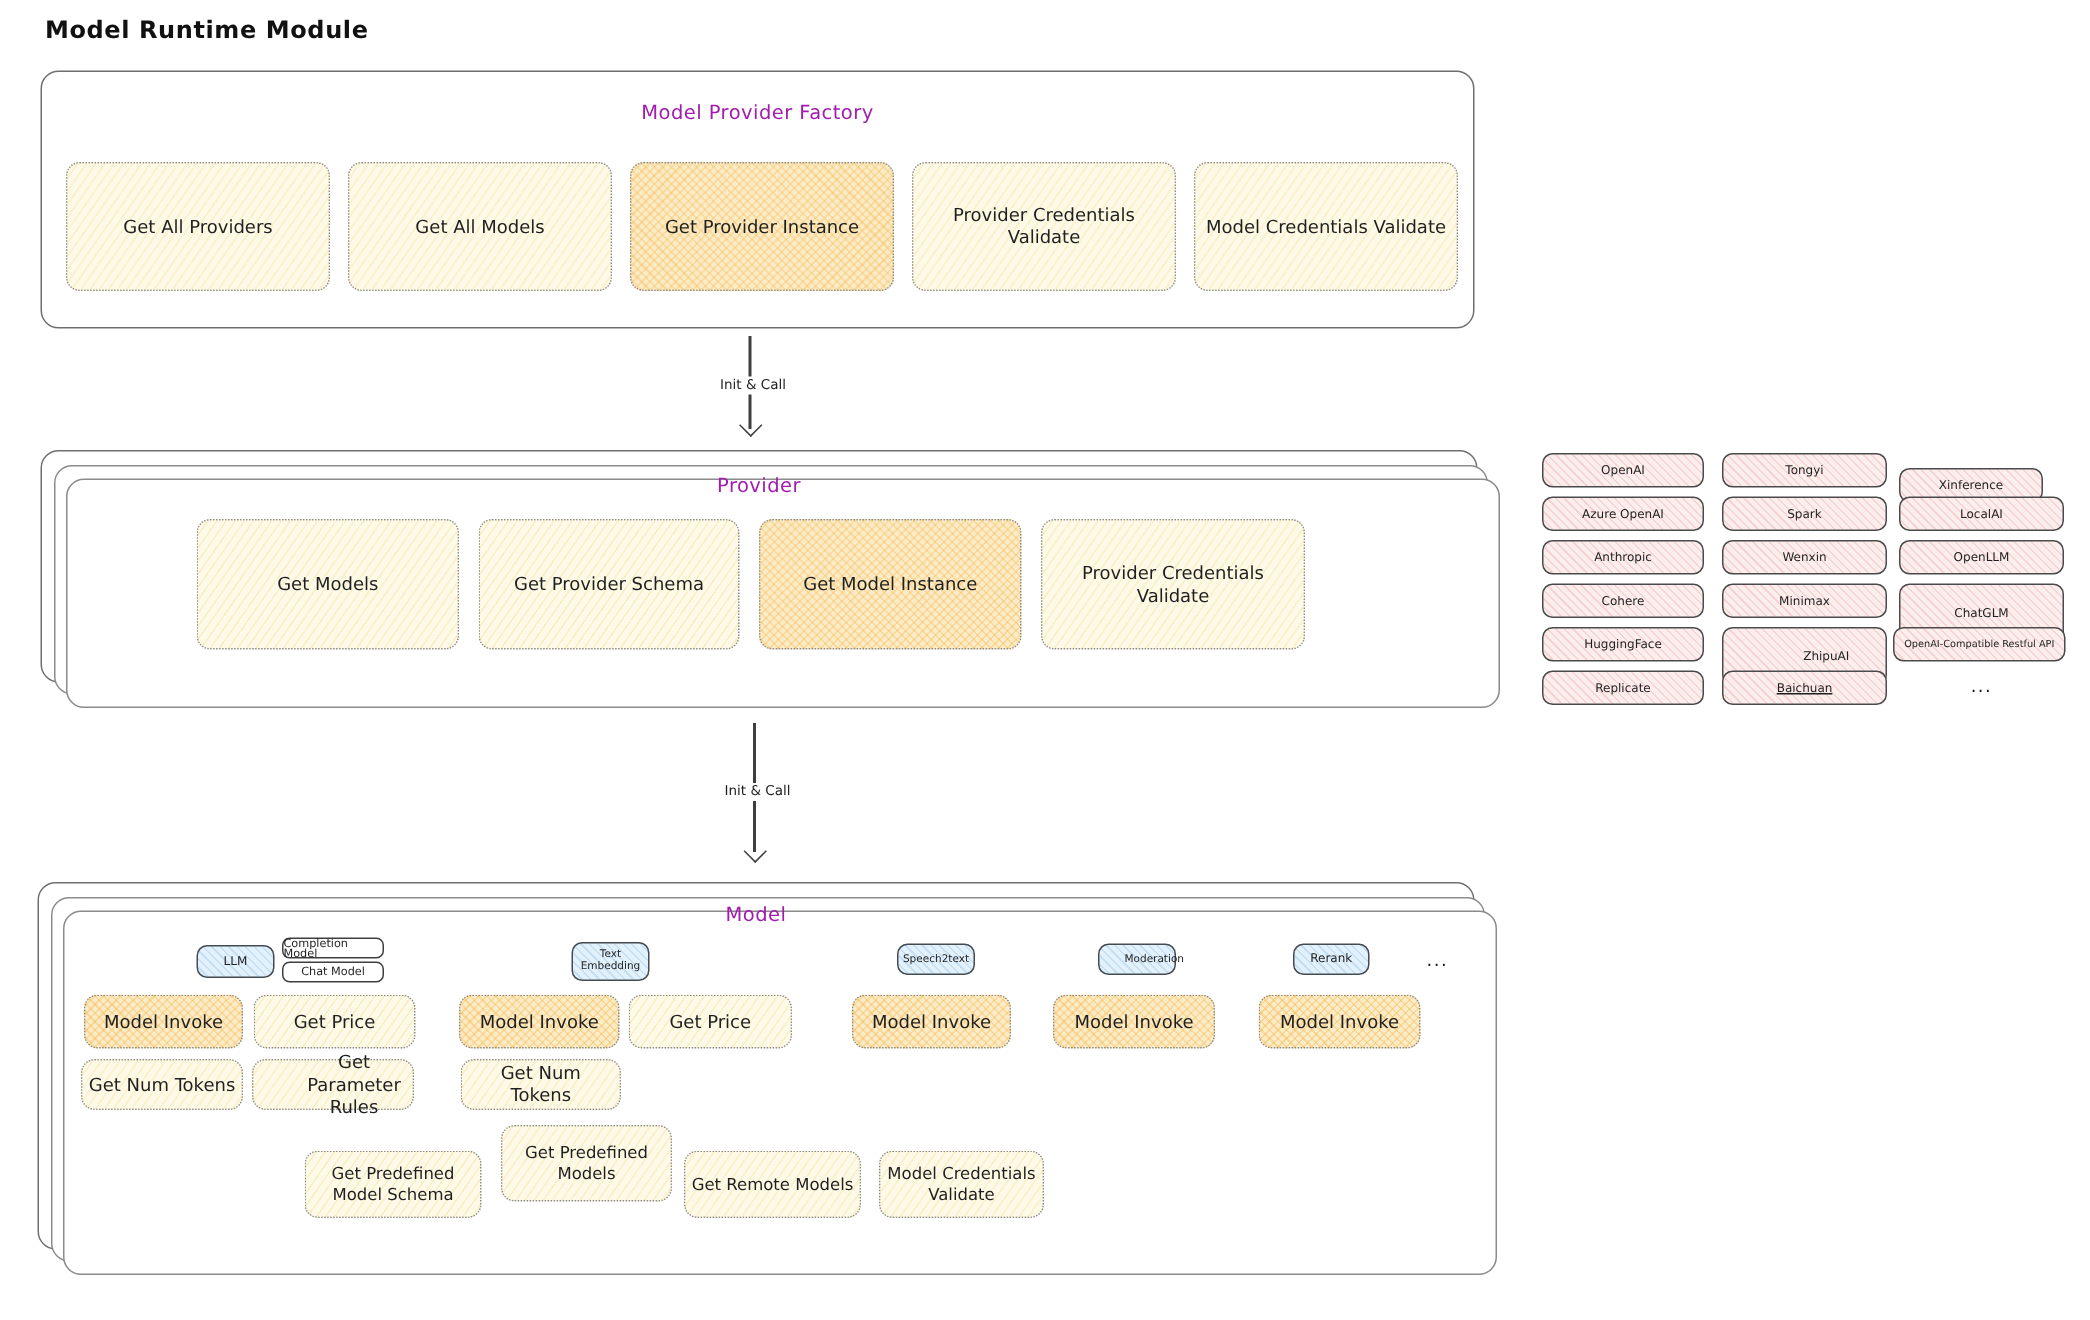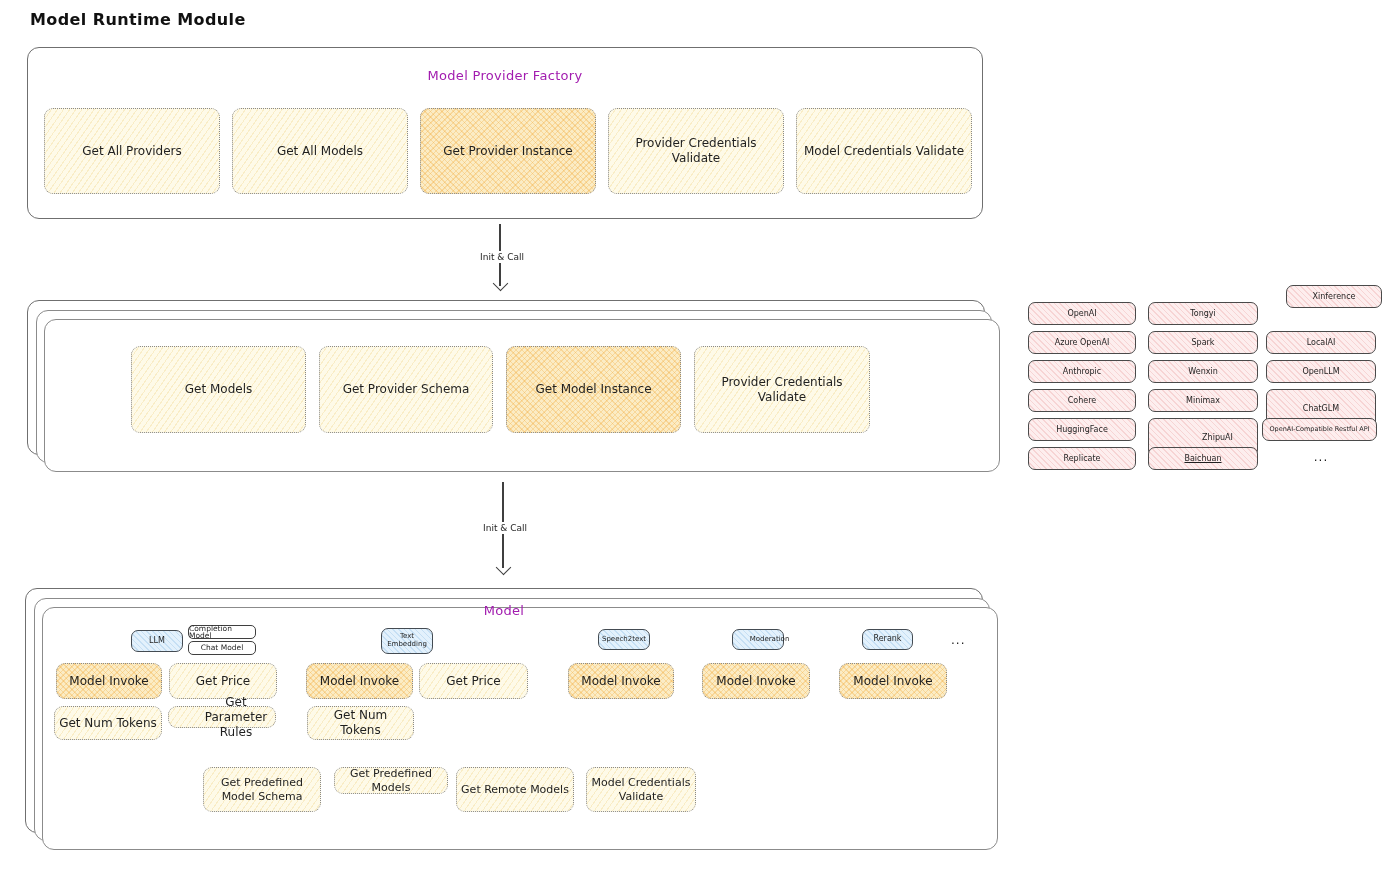--- a/index.html
+++ b/index.html
@@ -67,29 +67,30 @@
     <div class="fnbox fill-yellow" style="left:204px;top:60px;width:176px;height:86px;">Get All Models</div>
     <div class="fnbox fill-yellow" style="left:580px;top:60px;width:176px;height:86px;">Provider Credentials Validate</div>
     <div class="fnbox fill-yellow" style="left:768px;top:60px;width:176px;height:86px;">Model Credentials Validate</div>
   </div>
 
   <div class="vline" style="left:499px;top:224px;height:62px;"></div>
   <div class="chevron" style="left:495px;top:278px;"></div>
   <div class="arrow-label" style="left:473px;top:251px;width:52px;">Init &amp; Call</div>
 
   <div class="panel stack" style="left:27px;top:300px;width:958px;height:155px;">
+    <div class="panel-title" style="top:16px;">Provider</div>
     <div class="fnbox fill-yellow" style="left:103px;top:45px;width:175px;height:87px;">Get Models</div>
     <div class="fnbox fill-yellow" style="left:291px;top:45px;width:174px;height:87px;">Get Provider Schema</div>
     <div class="fnbox fill-orange" style="left:478px;top:45px;width:175px;height:87px;">Get Model Instance</div>
     <div class="fnbox fill-yellow" style="left:666px;top:45px;width:176px;height:87px;">Provider Credentials Validate</div>
   </div>
 
   <div class="pinkbox" style="left:1028px;top:302px;width:108px;height:23px;">OpenAI</div>
   <div class="pinkbox" style="left:1148px;top:302px;width:110px;height:23px;">Tongyi</div>
-  <div class="pinkbox" style="left:1266px;top:285px;width:96px;height:23px;margin-left:20px;">Xinference</div>
+  <div class="pinkbox" style="left:1266px;top:312px;width:96px;height:23px;">Xinference</div>
 
   <div class="pinkbox" style="left:1028px;top:331px;width:108px;height:23px;">Azure OpenAI</div>
   <div class="pinkbox" style="left:1148px;top:331px;width:110px;height:23px;">Spark</div>
   <div class="pinkbox" style="left:1266px;top:331px;width:110px;height:23px;">LocalAI</div>
 
   <div class="pinkbox" style="left:1028px;top:360px;width:108px;height:23px;">Anthropic</div>
   <div class="pinkbox" style="left:1148px;top:360px;width:110px;height:23px;">Wenxin</div>
   <div class="pinkbox" style="left:1266px;top:360px;width:110px;height:23px;">OpenLLM</div>
 
   <div class="pinkbox" style="left:1028px;top:389px;width:108px;height:23px;">Cohere</div>
@@ -122,22 +123,22 @@
 
     <div class="fnbox fill-orange" style="left:30px;top:74px;width:106px;height:36px;">Model Invoke</div>
     <div class="fnbox fill-yellow" style="left:143px;top:74px;width:108px;height:36px;">Get Price</div>
     <div class="fnbox fill-orange" style="left:280px;top:74px;width:107px;height:36px;">Model Invoke</div>
     <div class="fnbox fill-yellow" style="left:393px;top:74px;width:109px;height:36px;">Get Price</div>
     <div class="fnbox fill-orange" style="left:542px;top:74px;width:106px;height:36px;">Model Invoke</div>
     <div class="fnbox fill-orange" style="left:676px;top:74px;width:108px;height:36px;">Model Invoke</div>
     <div class="fnbox fill-orange" style="left:813px;top:74px;width:108px;height:36px;">Model Invoke</div>
 
     <div class="fnbox fill-yellow" style="left:28px;top:117px;width:108px;height:34px;">Get Num Tokens</div>
-    <div class="fnbox fill-yellow" style="left:142px;top:117px;width:108px;height:22px;padding-left:32px;">Get Parameter Rules</div>
+    <div class="fnbox fill-yellow" style="left:142px;top:117px;width:108px;height:34px;padding-left:32px;">Get Parameter Rules</div>
     <div class="fnbox fill-yellow" style="left:281px;top:117px;width:107px;height:34px;">Get Num Tokens</div>
 
     <div class="fnbox fill-yellow" style="left:177px;top:178px;width:118px;height:45px;font-size:11px;">Get Predefined Model Schema</div>
-    <div class="fnbox fill-yellow" style="left:308px;top:178px;width:114px;height:27px;font-size:11px;">Get Predefined Models</div>
+    <div class="fnbox fill-yellow" style="left:308px;top:161px;width:114px;height:51px;font-size:11px;">Get Predefined Models</div>
     <div class="fnbox fill-yellow" style="left:430px;top:178px;width:118px;height:45px;font-size:11px;">Get Remote Models</div>
     <div class="fnbox fill-yellow" style="left:560px;top:178px;width:110px;height:45px;font-size:11px;">Model Credentials Validate</div>
   </div>
 
 </div>
 
 </body></html>

